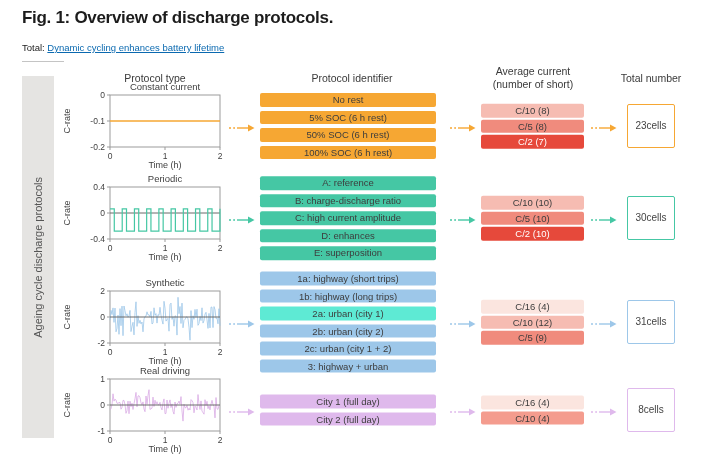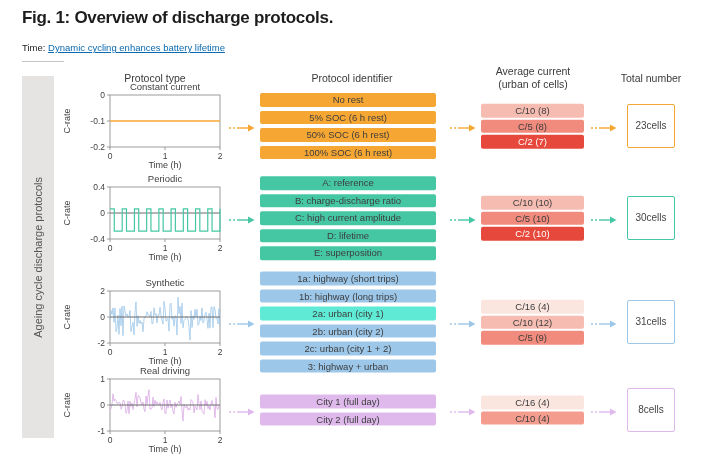--- a/index.html
+++ b/index.html
@@ -42,34 +42,34 @@
   .total-box { left: 627px; width: 48px; height: 44px; border: 1.2px solid; border-radius: 2px;
                background: #fff; display: flex; flex-direction: row; align-items: center;
                justify-content: center; font-size: 10px; color: #444; line-height: 1.25; text-align: center; }
 </style>
 </head>
 <body>
 
 <div class="canvas">
   <div class="fig-title">Fig. 1: Overview of discharge protocols.</div>
   <div class="from-line">
-    <span>Time:</span>
+    <span>Total:</span>
     <a class="from-link">Dynamic cycling enhances battery lifetime</a>
   </div>
   <div class="divider"></div>
 
   <div class="sidebar">
     <div class="sidebar-label">Ageing cycle discharge protocols</div>
   </div>
 
   <div class="col-header col-h1">Protocol type</div>
   <div class="col-header col-h2">Protocol identifier</div>
   <div class="col-header col-h3">
     <div>Average current</div>
-    <div>(urban of cells)</div>
+    <div>(number of short)</div>
   </div>
   <div class="col-header col-h4">Total number</div>
 
   <div id="rows">
       <div class="row" style="top: 80px; height: 92px;">
         <div class="chart-wrap"><svg width="168" height="90" viewBox="0 0 168 90">
             <text x="105" y="9" text-anchor="middle" font-size="9.5" fill="#3f3f3f">Constant current</text>
             <rect x="50" y="14" width="110" height="52" fill="#ffffff" stroke="#9b9b9b" stroke-width="1"></rect>
             <line x1="47" y1="14" x2="50" y2="14" stroke="#9b9b9b"></line>
             <text x="45" y="17" text-anchor="end" font-size="8.5" fill="#3f3f3f">0</text>
@@ -141,21 +141,21 @@
           </svg></div>
         <div class="arrow arrow1"><svg width="28" height="12" viewBox="0 0 28 12">
     <line x1="1" y1="6" x2="7" y2="6" stroke="#45C7A4" stroke-width="1.4" stroke-dasharray="2 2.2"></line>
     <line x1="9" y1="6" x2="20" y2="6" stroke="#45C7A4" stroke-width="1.4"></line>
     <polygon points="20,2.4 26.5,6 20,9.6" fill="#45C7A4"></polygon>
   </svg></div>
         <div class="id-stack">
           <div class="box" style="background:#45C7A4">A: reference</div>
           <div class="box" style="background:#45C7A4">B: charge-discharge ratio</div>
           <div class="box" style="background:#45C7A4">C: high current amplitude</div>
-          <div class="box" style="background:#45C7A4">D: lifetime</div>
+          <div class="box" style="background:#45C7A4">D: enhances</div>
           <div class="box" style="background:#45C7A4">E: superposition</div>
         </div>
         <div class="arrow arrow2"><svg width="28" height="12" viewBox="0 0 28 12">
     <line x1="1" y1="6" x2="7" y2="6" stroke="#45C7A4" stroke-width="1.4" stroke-dasharray="2 2.2"></line>
     <line x1="9" y1="6" x2="20" y2="6" stroke="#45C7A4" stroke-width="1.4"></line>
     <polygon points="20,2.4 26.5,6 20,9.6" fill="#45C7A4"></polygon>
   </svg></div>
         <div class="cur-stack">
           <div class="box" style="background:#F6BCB2;color:#3D3D3D">C/10 (10)</div>
           <div class="box" style="background:#F08B7D;color:#3D3D3D">C/5 (10)</div>

